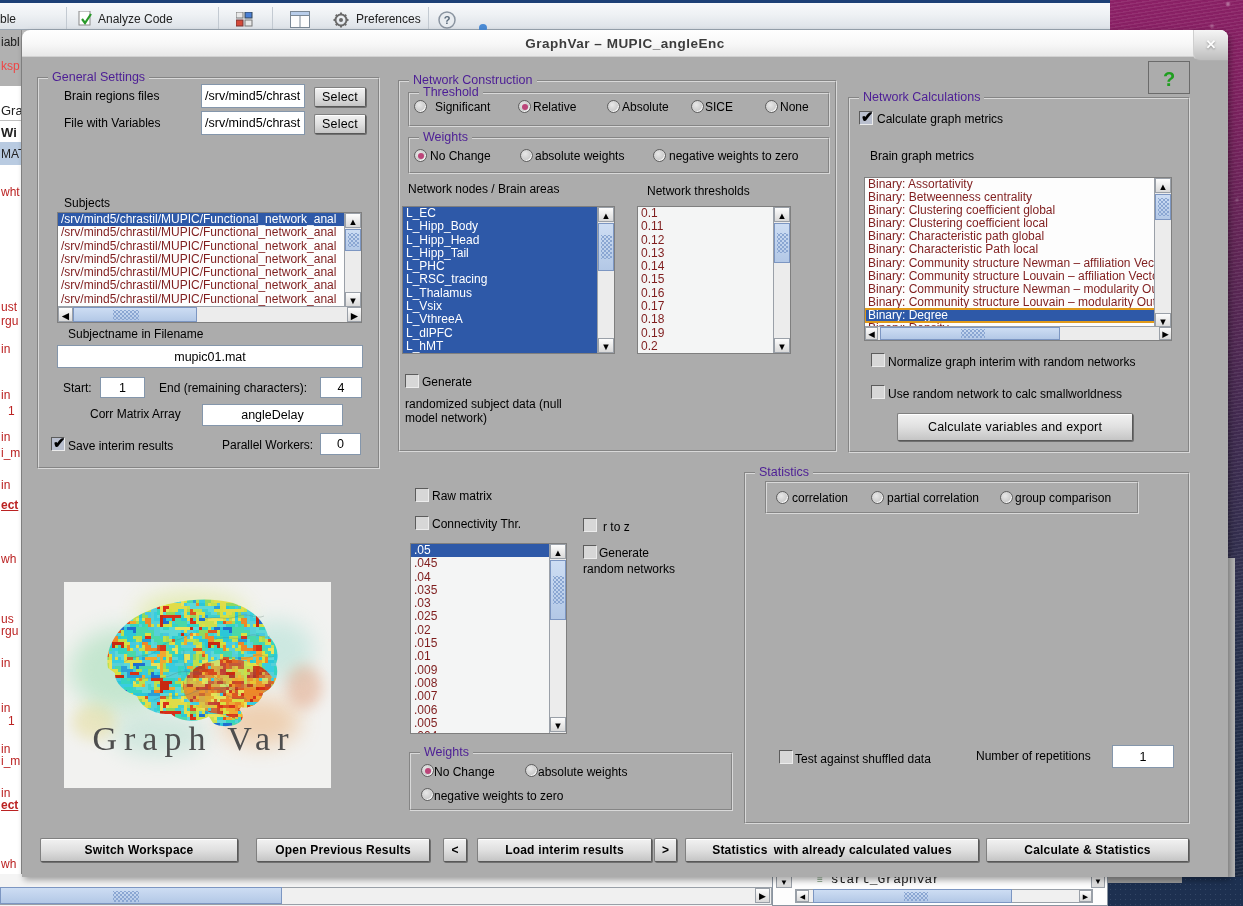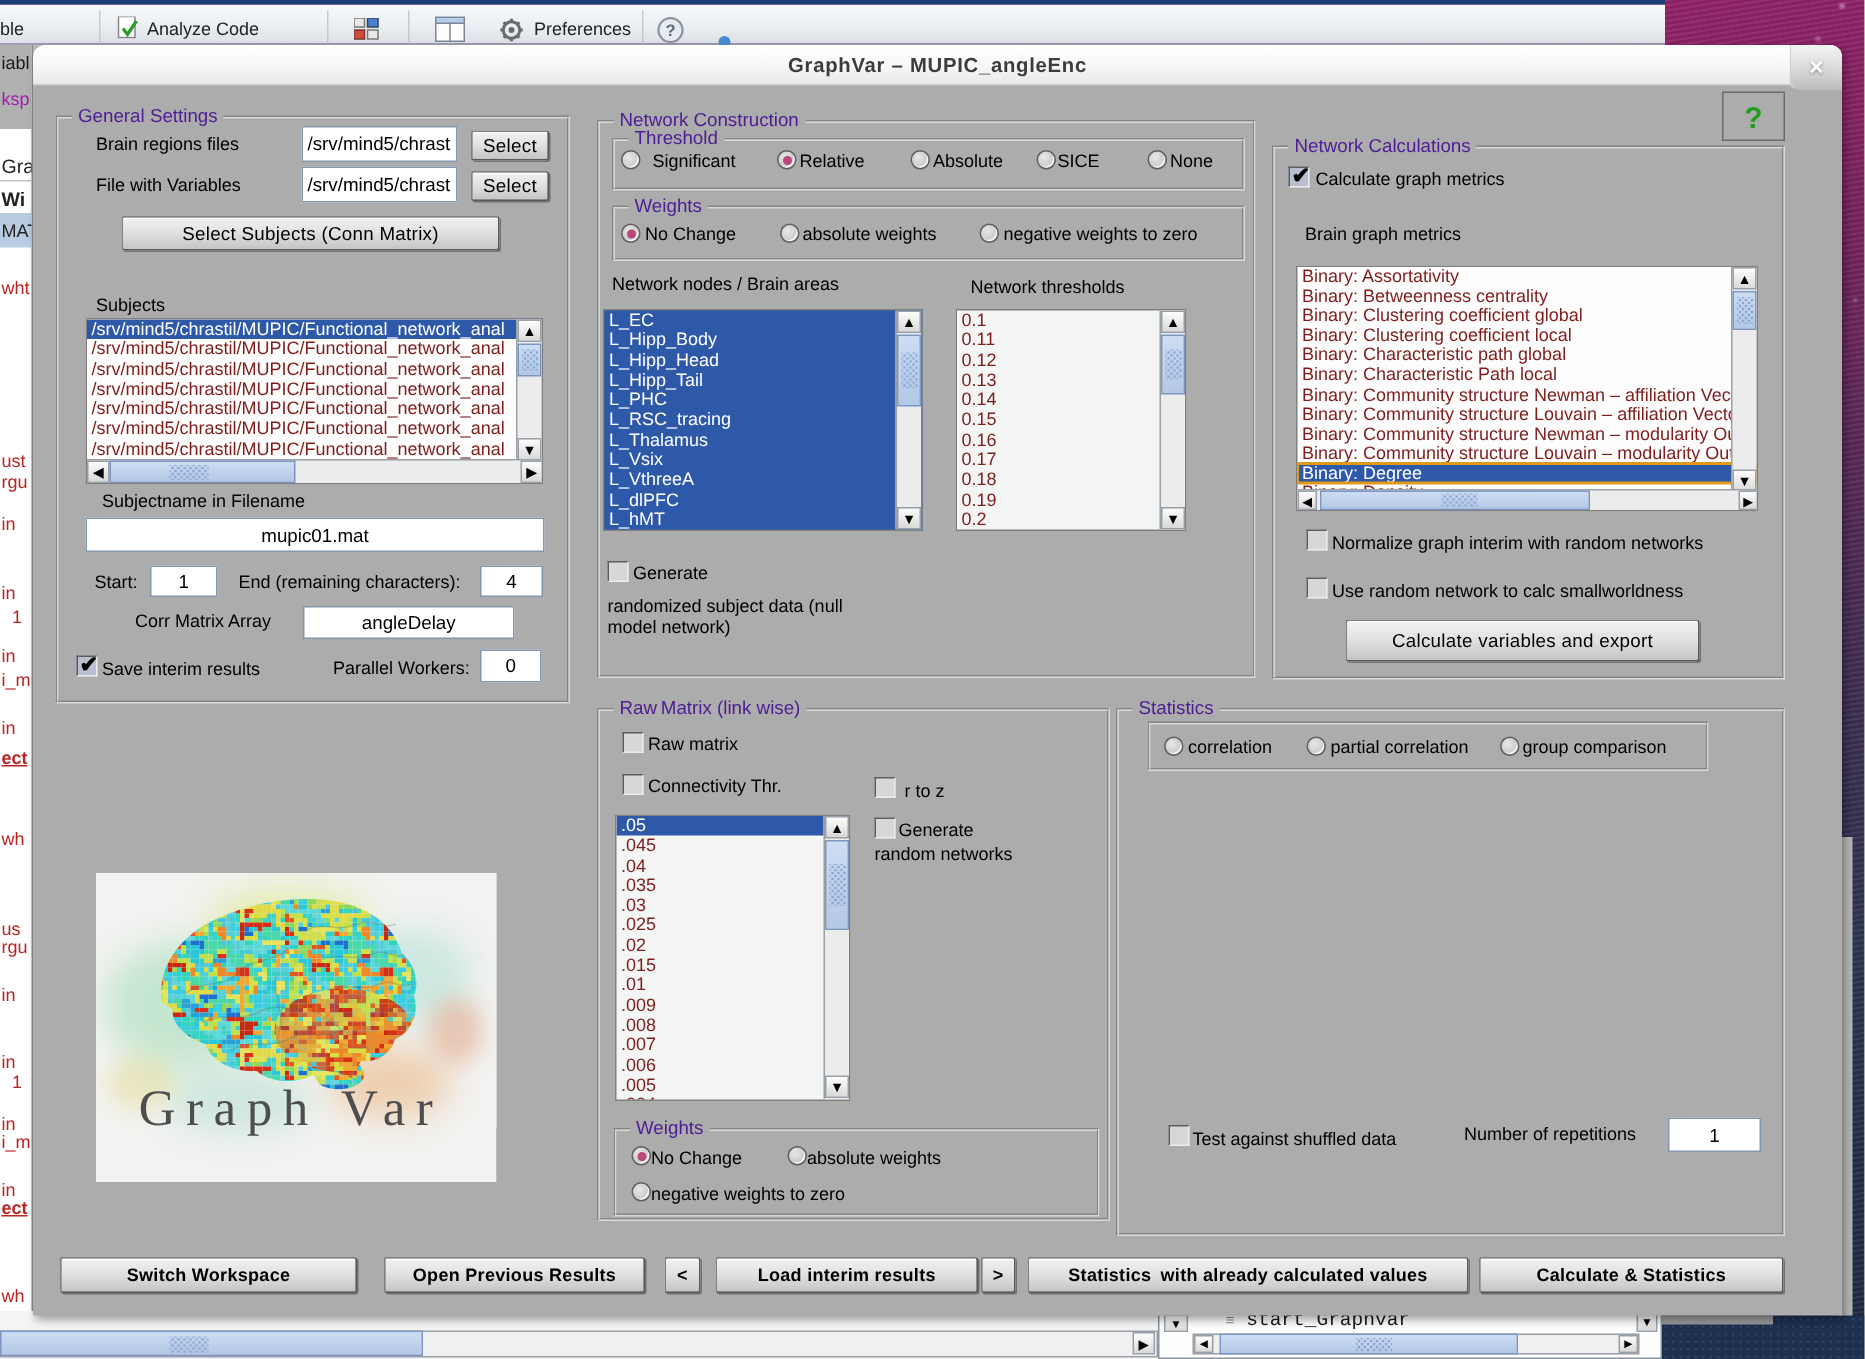--- a/index.html
+++ b/index.html
@@ -151,21 +151,21 @@
       <text x="9" y="13" font-size="11" font-weight="bold" fill="#5a6a7a" text-anchor="middle" font-family="Liberation Sans">?</text>
     </svg>
     <svg class="abs" style="left:478px; top:20px;" width="14" height="10" viewBox="0 0 14 10">
       <circle cx="5" cy="5" r="4" fill="#4a8ad4"></circle>
     </svg>
   </div>
 
   <div class="abs" id="mlleft">
     <div class="g" style="top:0; height:56px;"></div>
     <div class="lfrag" style="top:5px; color:#1a1a1a;">iabl</div>
-    <div class="lfrag" style="top:29px; color:#a21caf;">ksp</div>
+    <div class="lfrag" style="top:29px; color:#ef4444;">ksp</div>
     <div class="lfrag" style="top:73px; font-size:13px;">Gra</div>
     <div class="abs" style="left:0; top:90px; width:22px; height:1px; background:#c0c0c0;"></div>
     <div class="lfrag" style="top:95px; font-weight:bold; font-size:13px;">Wi</div>
     <div class="abs" style="left:0; top:112px; width:22px; height:23px; background:#b9cbe1;"></div>
     <div class="lfrag" style="top:117px; font-size:12px;">MAT</div>
     <div class="rfrag" style="top:155px;">wht</div>
     <div class="rfrag" style="top:270px;">ust</div>
     <div class="rfrag" style="top:284px;">rgu</div>
     <div class="rfrag" style="top:312px;">in</div>
     <div class="rfrag" style="top:358px;">in</div>
@@ -221,21 +221,20 @@
 
     <div class="grp" style="left:15px; top:47px; width:343px; height:392px;">
       <div class="glab">General Settings</div>
     </div>
     <div class="lbl" style="left:42px; top:59px;">Brain regions files</div>
     <div class="tf" style="left:179px; top:54px; width:104px; height:24px;">/srv/mind5/chrast</div>
     <div class="btn" style="left:292px; top:57px; width:52px; height:20px;">Select</div>
     <div class="lbl" style="left:42px; top:86px;">File with Variables</div>
     <div class="tf" style="left:179px; top:81px; width:104px; height:24px;">/srv/mind5/chrast</div>
     <div class="btn" style="left:292px; top:84px; width:52px; height:20px;">Select</div>
-    <div class="btn" style="left:59px; top:114px; width:252px; height:23px;">Select Subjects (Conn Matrix)</div>
     <div class="lbl" style="left:42px; top:166px;">Subjects</div>
     <div class="list" style="left:35px; top:182px; width:305px; height:111px; background:#fdfdfd;">
       <div class="li lisel">/srv/mind5/chrastil/MUPIC/Functional_network_anal</div>
       <div class="li">/srv/mind5/chrastil/MUPIC/Functional_network_anal</div>
       <div class="li">/srv/mind5/chrastil/MUPIC/Functional_network_anal</div>
       <div class="li">/srv/mind5/chrastil/MUPIC/Functional_network_anal</div>
       <div class="li">/srv/mind5/chrastil/MUPIC/Functional_network_anal</div>
       <div class="li">/srv/mind5/chrastil/MUPIC/Functional_network_anal</div>
       <div class="li">/srv/mind5/chrastil/MUPIC/Functional_network_anal</div>
 
@@ -1799,23 +1798,20 @@
         <div class="sbthumbblue" style="left:0; top:16px; width:16px; height:40px;"></div>
         <div class="dots abs" style="left:3px; top:26px; width:11px; height:20px;"></div>
         <div class="arrbtn" style="left:0; top:131px; width:16px; height:15px; font-size:9.5px; line-height:15px;">▼</div>
       </div>
     </div>
     <div class="cb" style="left:383px; top:344px;"></div>
     <div class="lbl" style="left:400px; top:345px;">Generate</div>
     <div class="lbl" style="left:383px; top:367px;">randomized subject data (null</div>
     <div class="lbl" style="left:383px; top:381px;">model network)</div>
 
-    <div class="grp" style="left:376px; top:442px; width:342px; height:342px;">
-      <div class="glab">Raw Matrix (link wise)</div>
-    </div>
     <div class="cb" style="left:393px; top:458px;"></div>
     <div class="lbl" style="left:410px; top:459px;">Raw matrix</div>
     <div class="cb" style="left:393px; top:486px;"></div>
     <div class="lbl" style="left:410px; top:487px;">Connectivity Thr.</div>
     <div class="cb" style="left:561px; top:488px;"></div>
     <div class="lbl" style="left:581px; top:490px;">r to z</div>
     <div class="list" style="left:388px; top:513px; width:157px; height:191px;">
       <div class="li lisel">.05</div>
       <div class="li">.045</div>
       <div class="li">.04</div>

